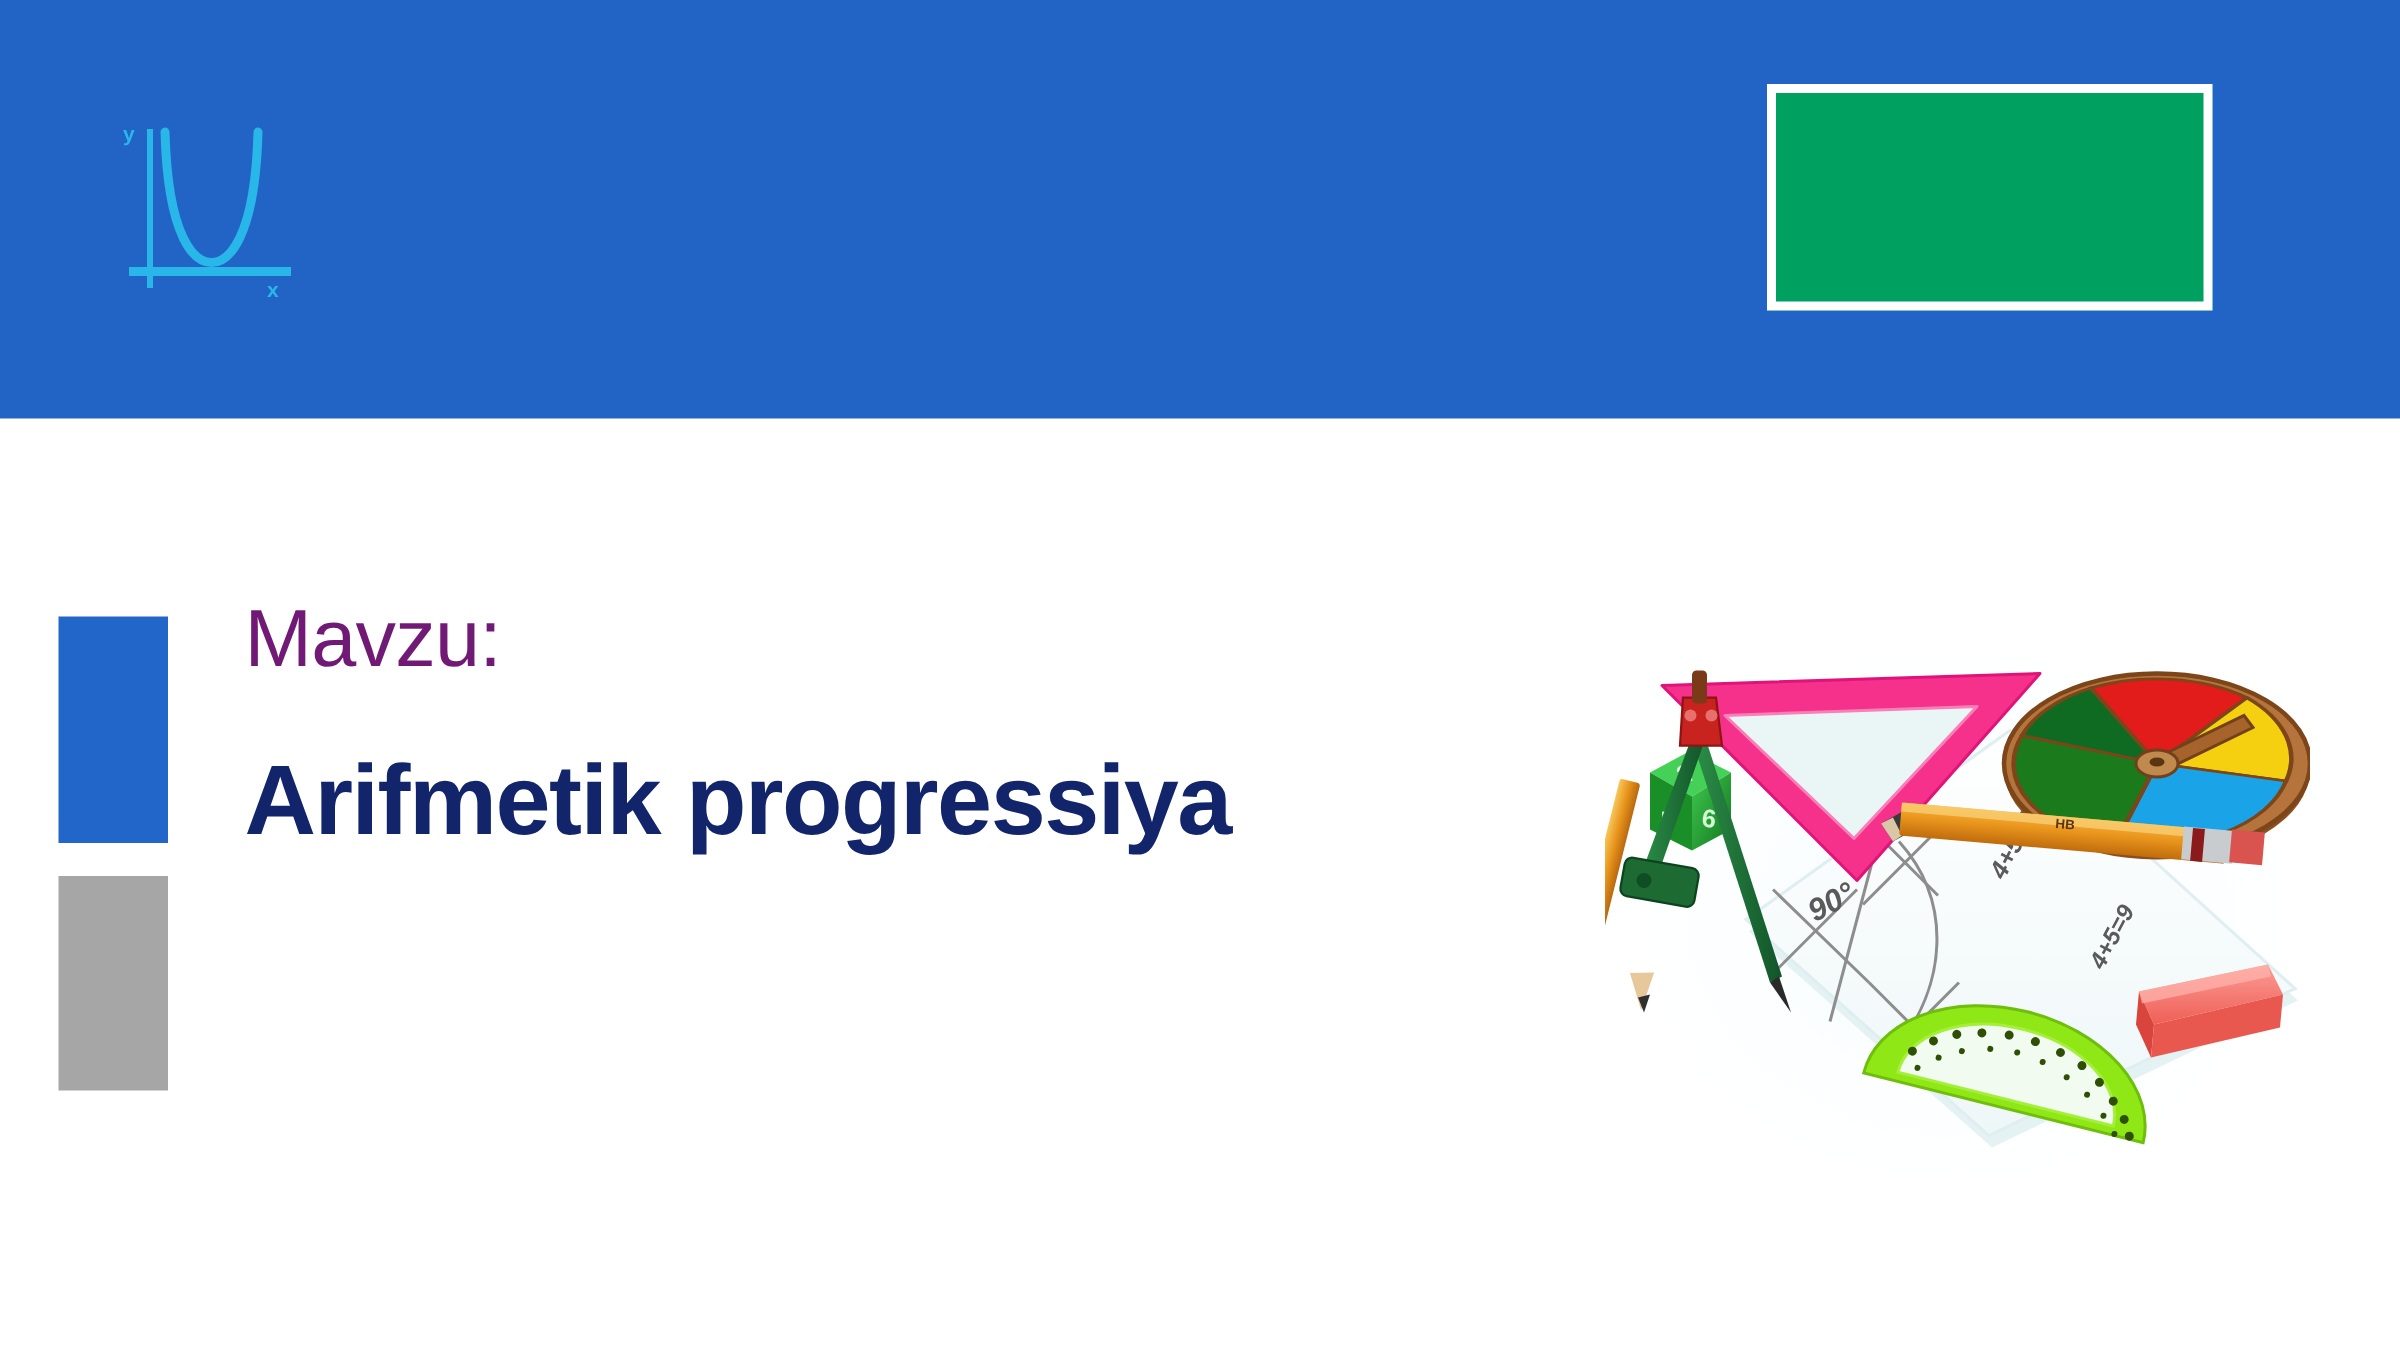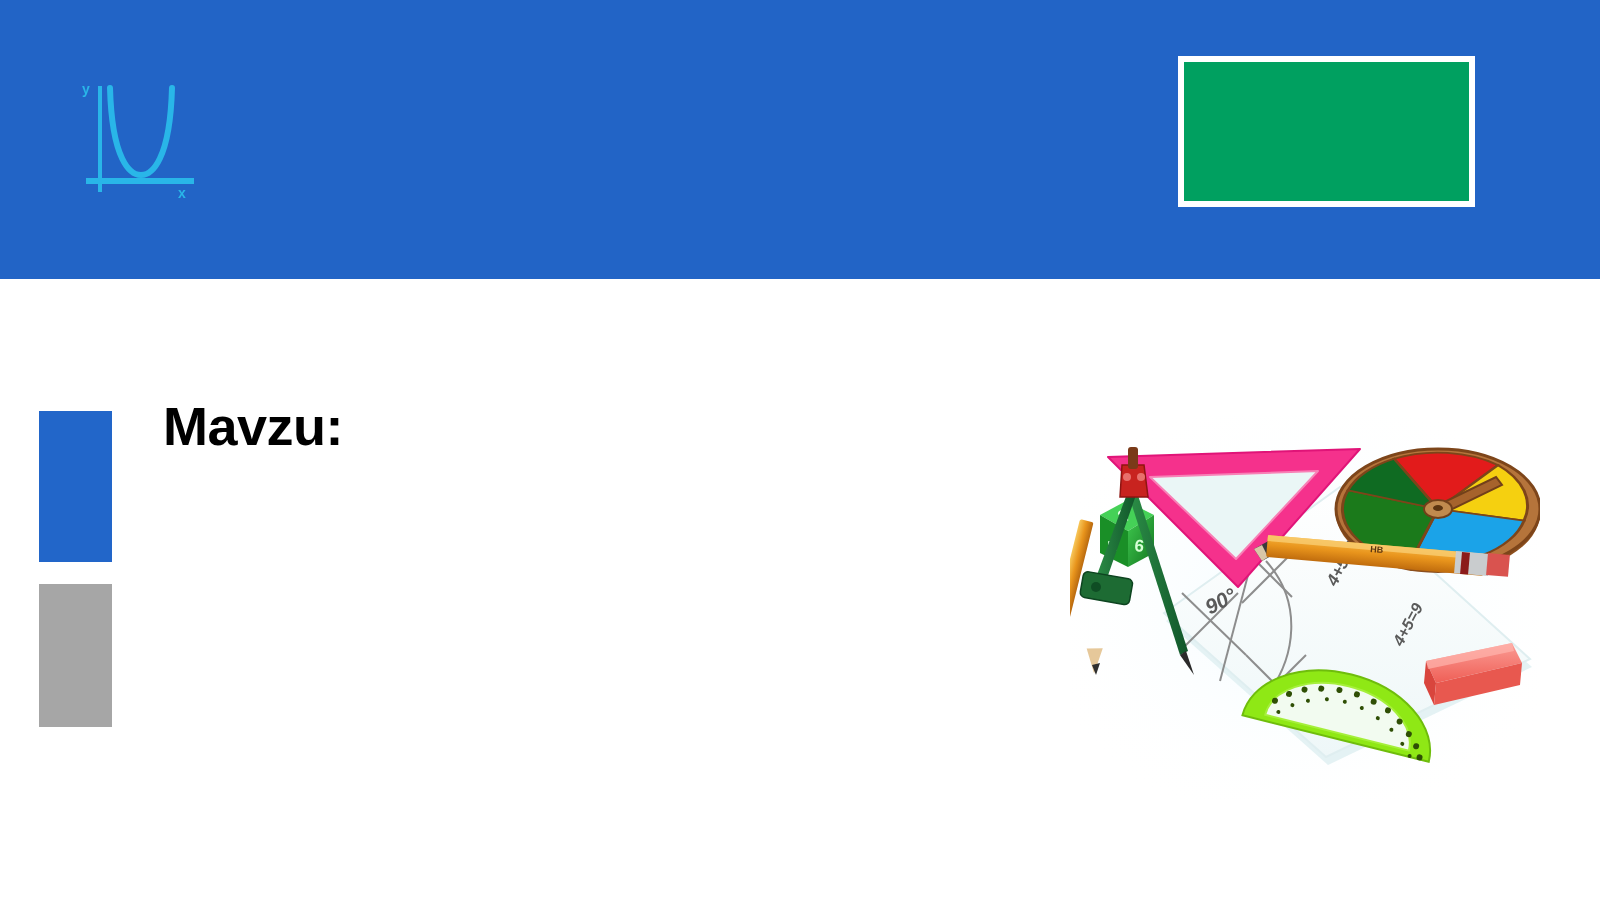--- a/index.html
+++ b/index.html
@@ -67,22 +67,22 @@
 
   
   .title-block {
     position: absolute;
     left: 163px;
     top: 398px;
     width: 860px;
   }
   .kicker {
     font-size: 54px;
-    font-weight: bold;
-    color: #000000;
+    font-weight: normal;
+    color: #701a75;
     line-height: 1.05;
     letter-spacing: -0.5px;
     margin: 0 0 44px 0;
     white-space: nowrap;
   }
   .headline {
     font-size: 66px;
     font-weight: bold;
     color: #12256b;
     line-height: 1.05;
@@ -122,20 +122,21 @@
   </div>
 
   <div class="green-card"></div>
 </div>
 
 <div class="accent-bar-blue"></div>
 <div class="accent-bar-gray"></div>
 
 <div class="title-block">
   <div class="kicker">Mavzu:</div>
+  <div class="headline">Arifmetik progressiya</div>
 </div>
 
 <div class="illustration">
   <svg width="470" height="385" viewBox="0 0 470 385" aria-hidden="true">
     <defs>
       <radialGradient id="glow" cx="50%" cy="50%" r="60%">
         <stop offset="0%" stop-color="#f2fbff" stop-opacity="1"></stop>
         <stop offset="100%" stop-color="#ffffff" stop-opacity="0"></stop>
       </radialGradient>
       <linearGradient id="paperGrad" x1="0" y1="0" x2="0" y2="1">

